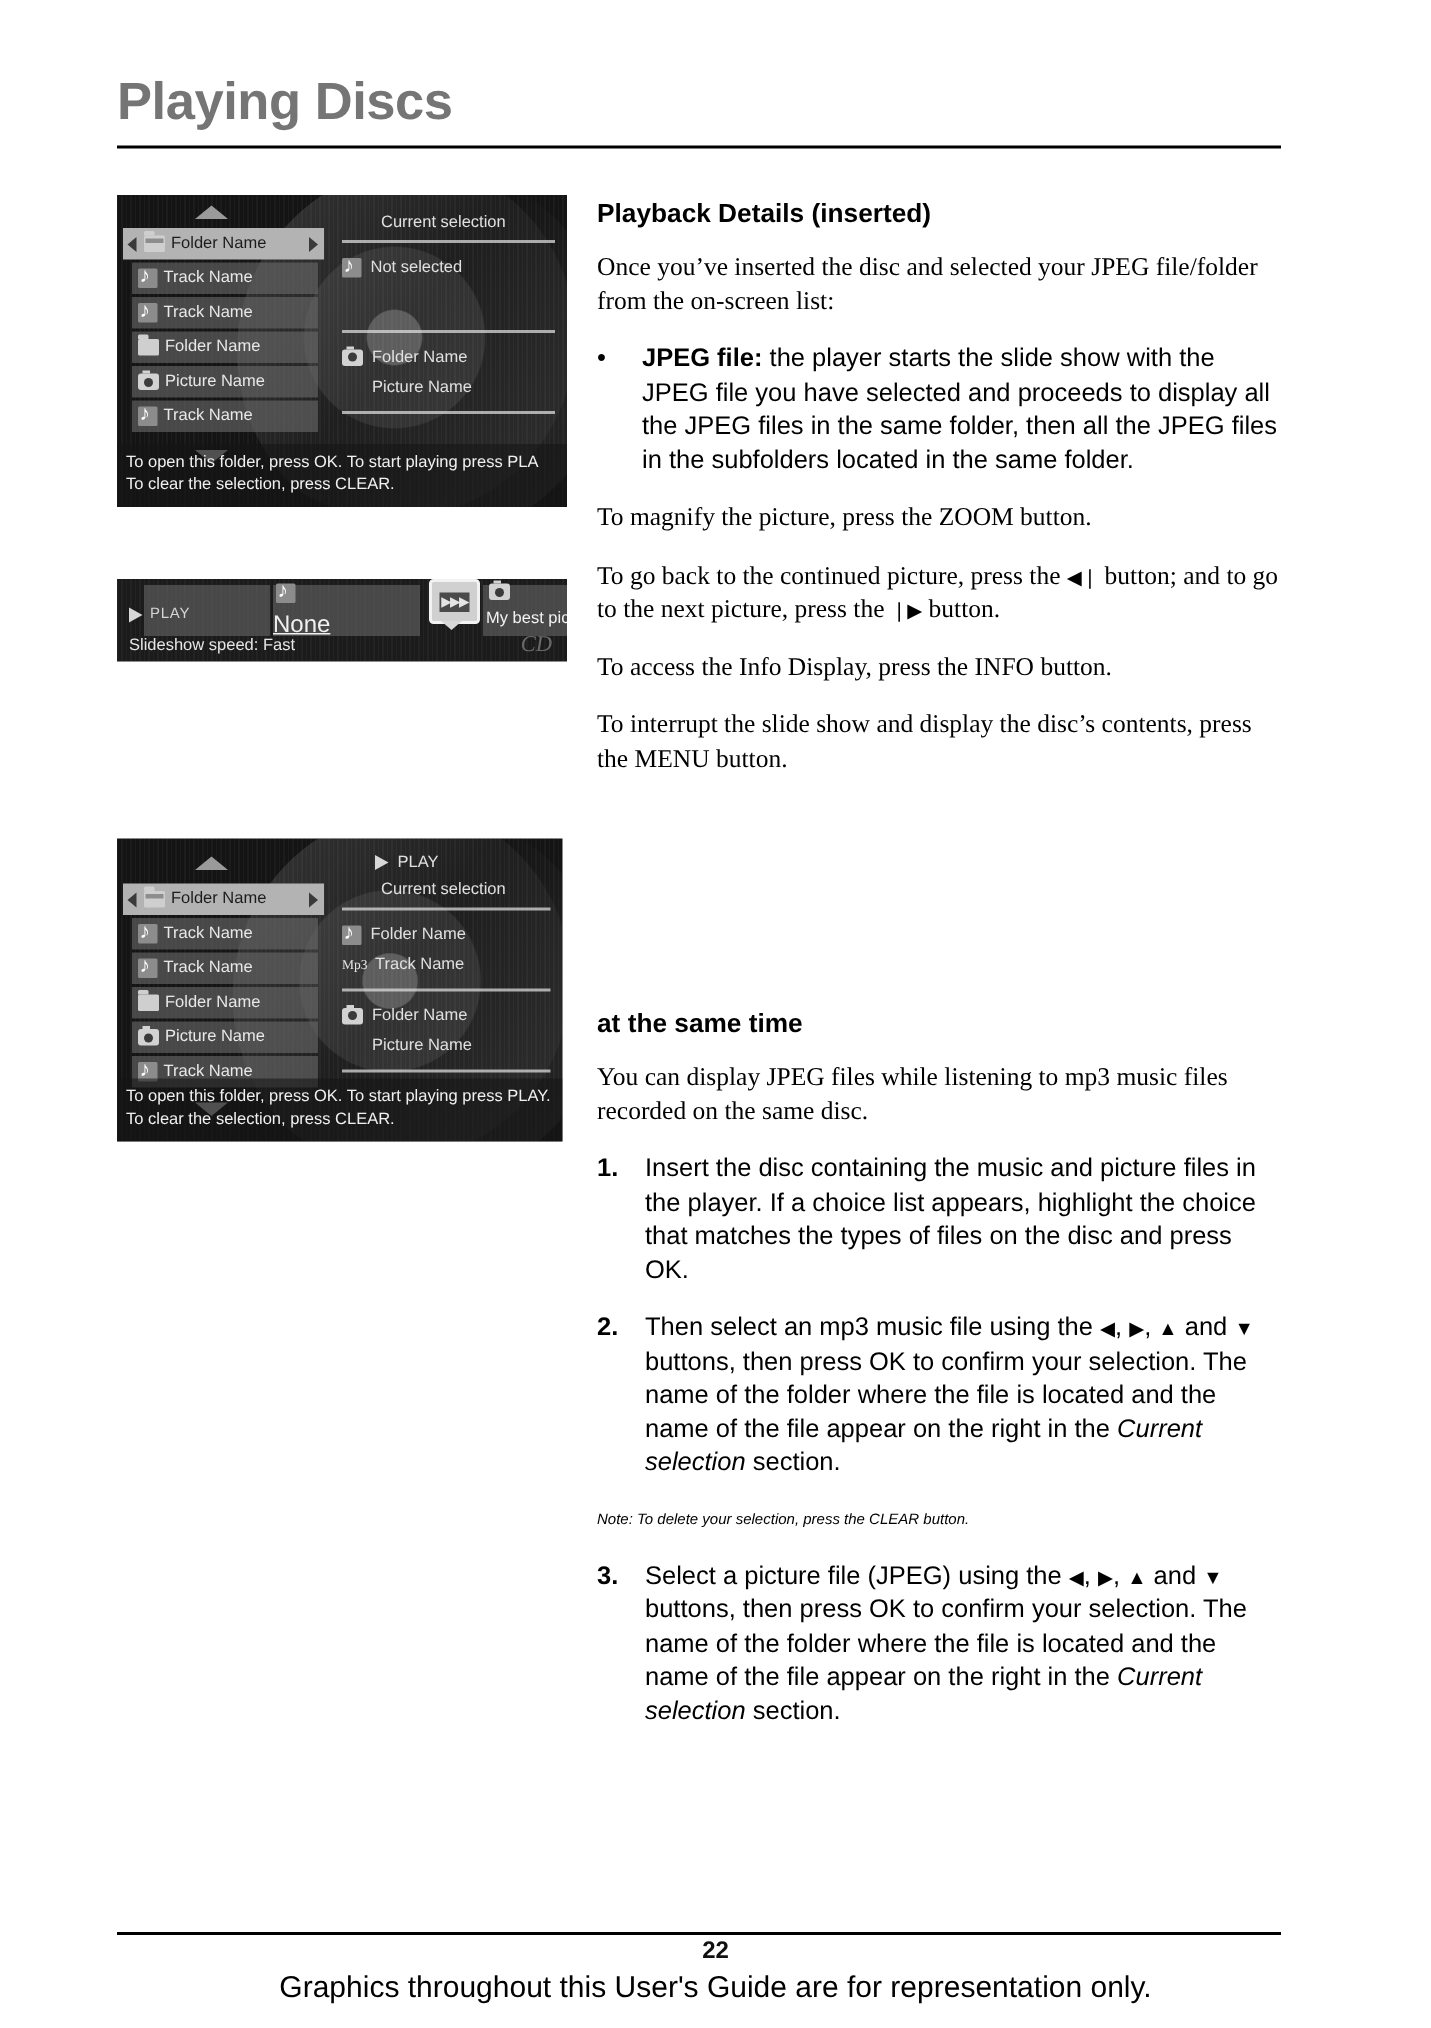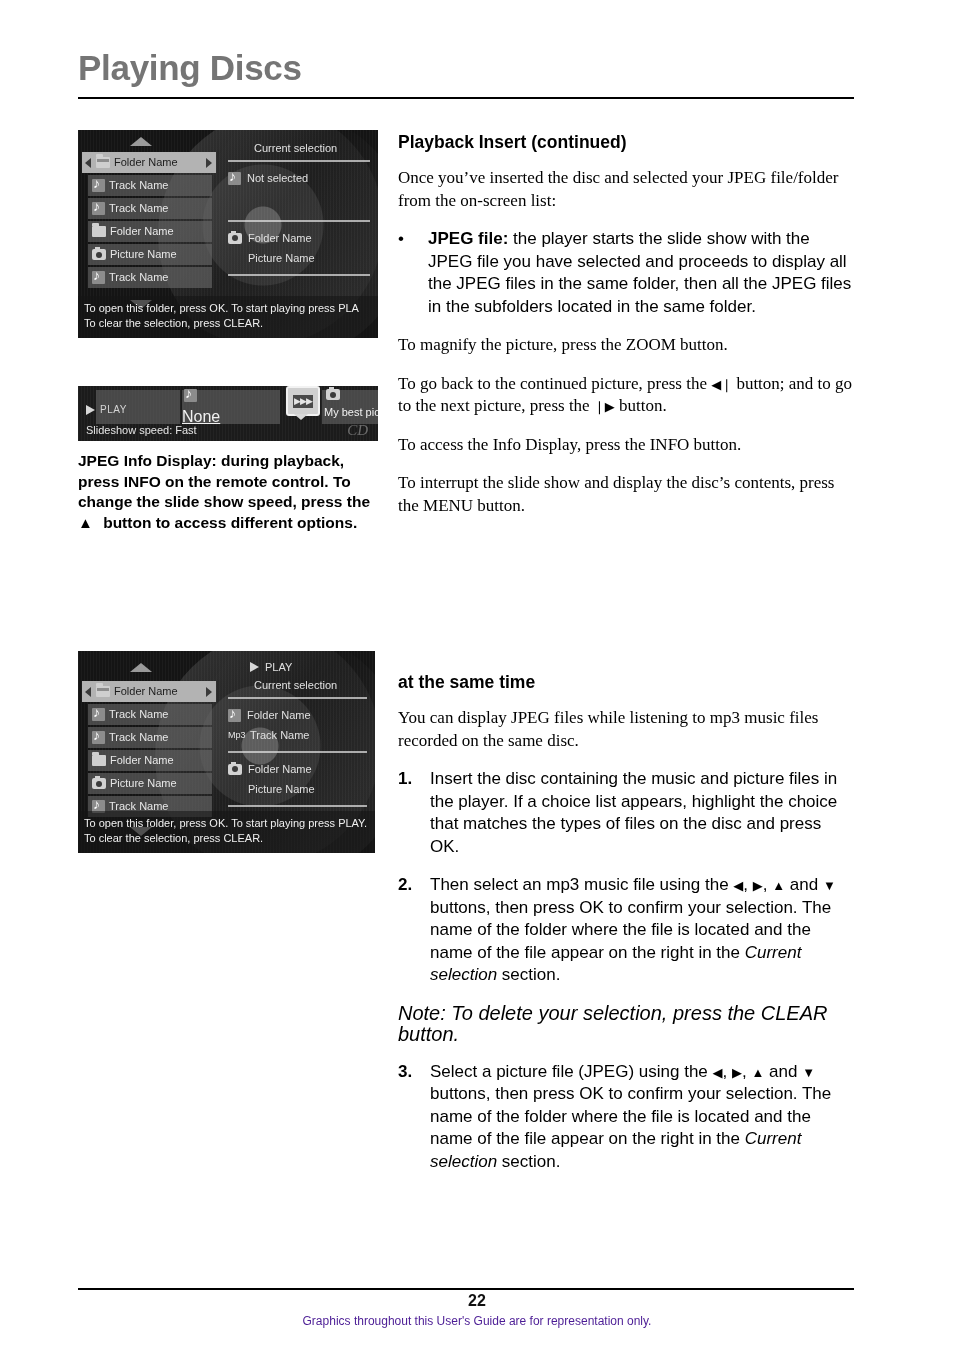--- a/index.html
+++ b/index.html
@@ -168,21 +168,21 @@
   }
   .osd-entry {
     display: flex;
     align-items: center;
     font-size: 11px;
     color: #e0e0e0;
     height: 20px;
     white-space: nowrap;
   }
   .osd-entry .ic { margin-right: 6px; flex: none; }
-  .osd-entry .ind { width: 22px; flex:none; font-size: 9px; color:#e6e6e6; }
+  .osd-entry .ind { width: 22px; flex:none; font-size: 9px; color:#e6e6e6;font-family:Liberation Serif, serif; }
 
   
   .osd-help {
     position: absolute;
     left: 0; right: 0; bottom: 0;
     padding: 5px 6px 7px 6px;
     font-size: 11px;
     line-height: 15px;
     color: #f0f0f0;
     background: rgba(20,20,20,0.55);
@@ -353,21 +353,21 @@
     display: flex;
     font-size: 17px;
     line-height: 22.5px;
     margin: 0 0 16px 0;
   }
   .numitem .num {
     width: 32px; flex: none;
     font-weight: bold;
   }
   .note {
-    font-size: 20px;
+    font-size: 10px;
     font-style: italic;
     line-height: 21px;
     margin: 0 0 16px 0;
   }
   .spacer-block { height: 112px; }
   b { font-weight: bold; }
   i { font-style: italic; }
   .glyph { font-size: 13px; line-height: 1; }
 
   
@@ -386,22 +386,22 @@
     text-align: center;
     font-size: 16px;
     font-weight: bold;
     color: #111;
   }
   .footer-note {
     position: absolute;
     left: 0; right: 0;
     top: 1314px;
     text-align: center;
-    font-size: 12px;
-    color: #4c1d95;
+    font-size: 20px;
+    color: #000000;
   }
 </style>
 </head>
 <body>
 
 <div class="page">
 
   <div class="page-title">Playing Discs</div>
   <div class="title-rule"></div>
 
@@ -484,29 +484,20 @@
       </div>
       <div class="ib-slide-dn"></div>
 
       <span class="ib-cam-ic ic-cam"></span>
       <div class="ib-pic">My best picture</div>
 
       <div class="ib-speed">Slideshow speed: Fast</div>
       <div class="ib-cd">CD</div>
     </div>
 
-    <div class="caption">
-      <div>JPEG Info Display: during playback,</div>
-      <div>press INFO on the remote control. To</div>
-      <div>change the slide show speed, press the</div>
-      <div>
-        <span class="up-arrow">▲</span>
-        <span style="margin-left:6px;">button to access different options.</span>
-      </div>
-    </div>
 
     <div class="osd" style="width:297px;height:202px;margin-top:118px;">
       <div class="osd-disc-art"></div>
       <div class="osd-scanlines"></div>
       <div class="scroll-up" style="top:12px;"></div>
       <div class="osd-list" style="top:30px;">
         <div class="osd-row sel">
           <span class="arrow-left"></span>
           <span class="ic ic-folder open"></span>
           <span class="lbl">Folder Name</span>
@@ -563,21 +554,21 @@
 
       <div class="osd-help">
         <div>To open this folder, press OK. To start playing press PLAY.</div>
         <div>To clear the selection, press CLEAR.</div>
       </div>
     </div>
   </div>
 
   <div class="col-right">
 
-    <h2 class="sec">Playback Insert (continued)</h2>
+    <h2 class="sec">Playback Details (inserted)</h2>
 
     <p class="body">Once you’ve inserted the disc and selected your JPEG file/folder from the on-screen list:</p>
 
     <div class="bullet">
       <span class="mark">•</span>
       <span><b>JPEG file:</b><span> the player starts the slide show with the JPEG file you have selected and proceeds to display all the JPEG files in the same folder, then all the JPEG files in the subfolders located in the same folder.</span></span>
     </div>
 
     <p class="body">To magnify the picture, press the ZOOM button.</p>
 

